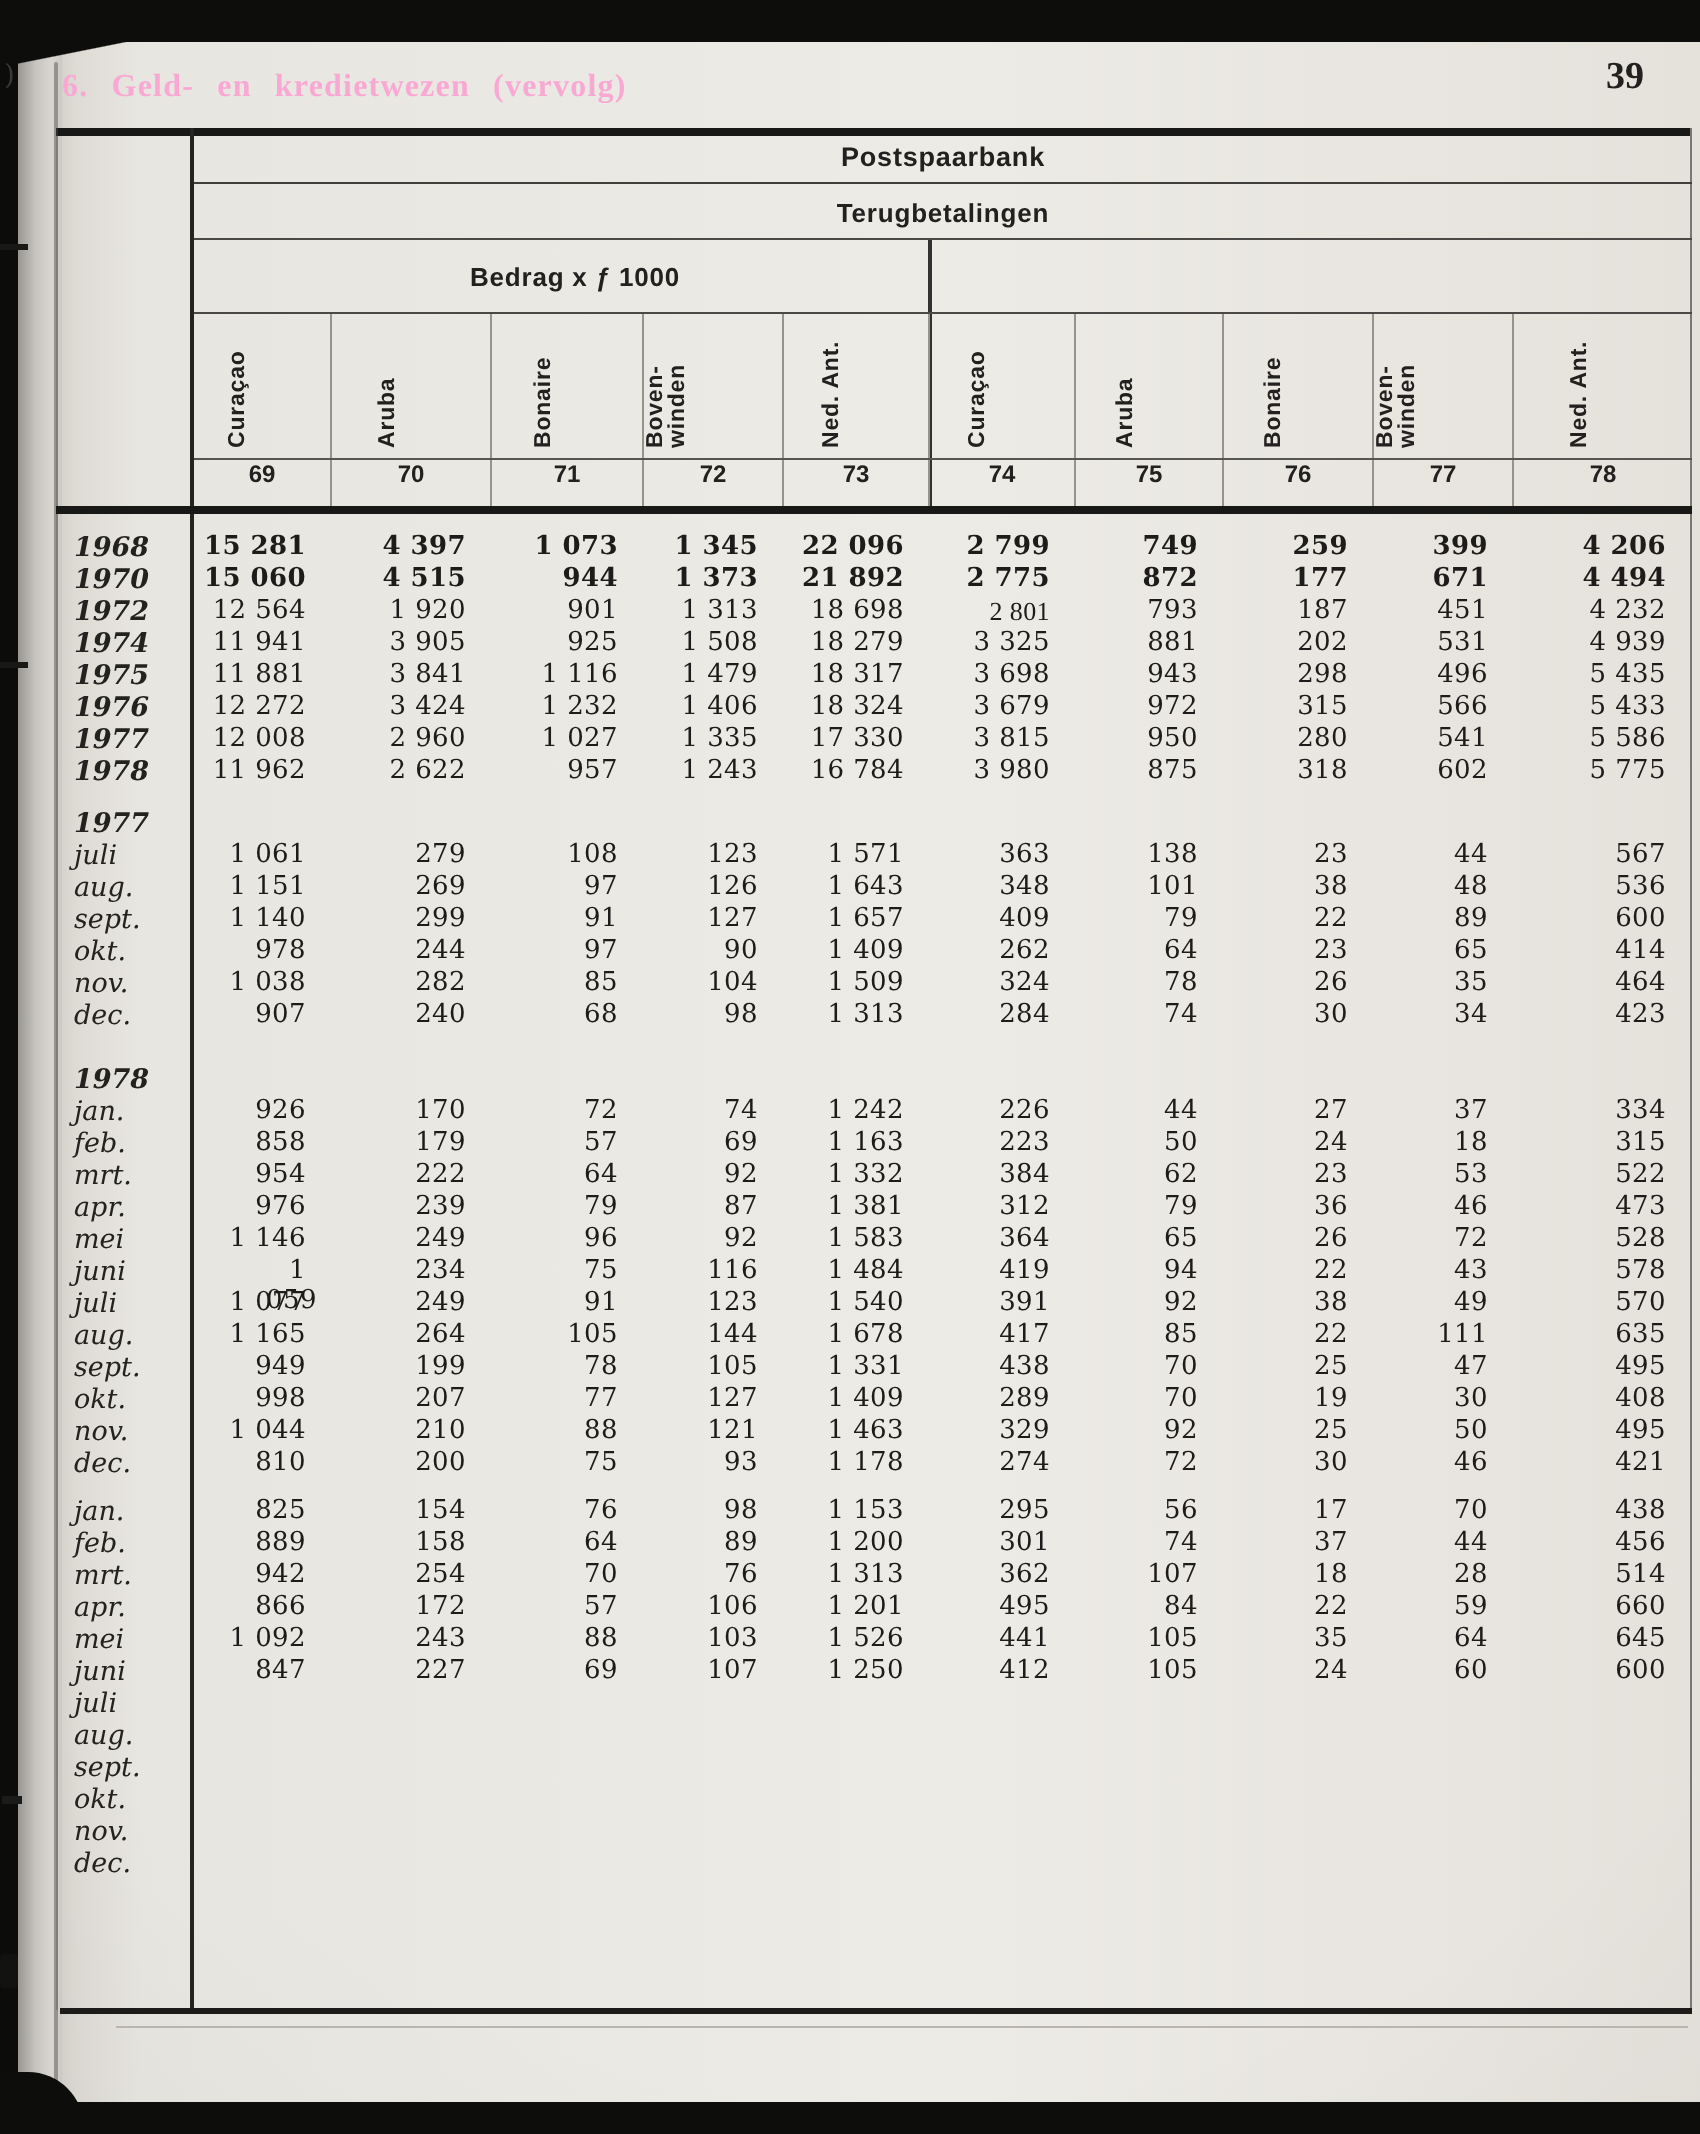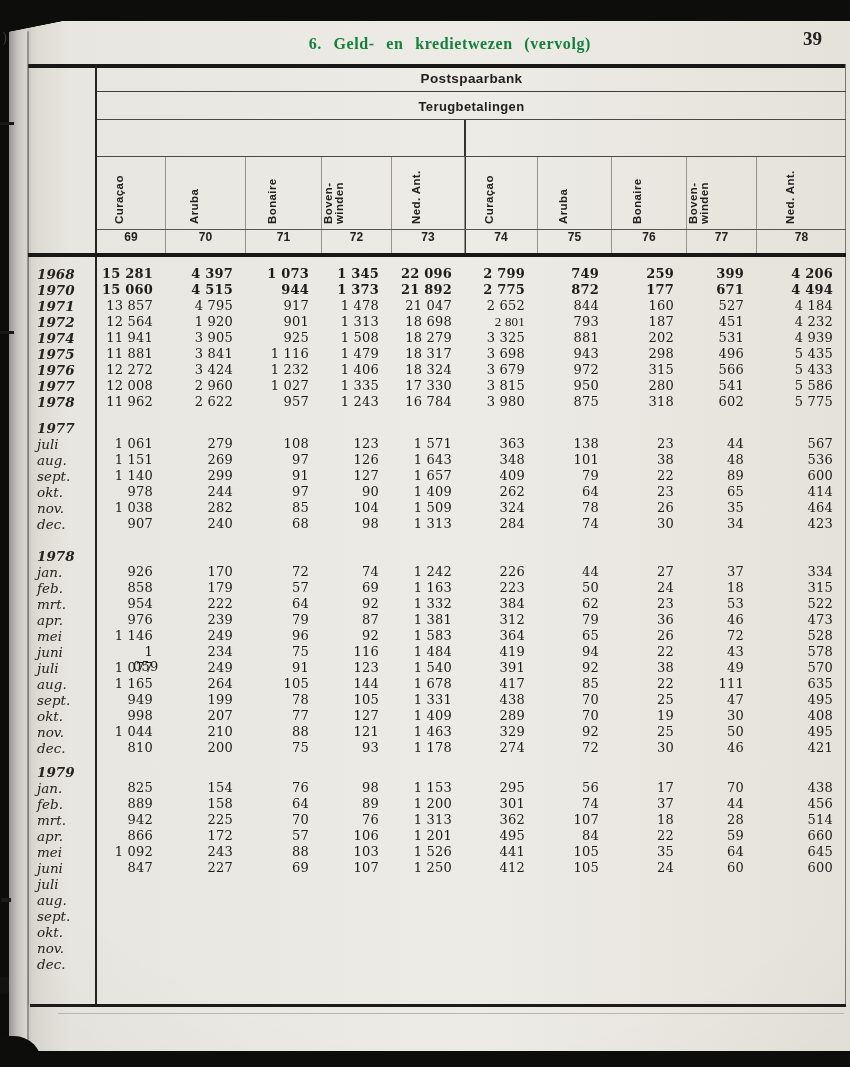--- a/index.html
+++ b/index.html
@@ -25,21 +25,21 @@
   .edge-blob   { position:absolute; left:0; top:977px; width:9px; height:17px; background:#121211; border-radius:2px; }
   .edge-bracket{ position:absolute; left:1px; top:898px; width:10px; height:4px; background:#1b1b19; }
 
   
   .page { position:absolute; left:24px; top:19px; width:826px; height:1033px;
           background:linear-gradient(90deg,#cfccc6 0,#dedbd5 14px,#e8e6e0 46px,#edebe5 55%,#e5e2dc 100%); }
   .vignette { position:absolute; left:24px; top:19px; width:826px; height:1033px; pointer-events:none;
           background:radial-gradient(115% 95% at 52% 42%, rgba(0,0,0,0) 60%, rgba(0,0,0,0.06) 100%); }
 
   .title { position:absolute; left:31px; top:35px; width:560px;
-           font:bold 16px "Liberation Serif",serif; letter-spacing:0.6px; word-spacing:7px; color:#15803d;text-align:right; }
+           font:bold 16px "Liberation Serif",serif; letter-spacing:0.6px; word-spacing:7px; color:#f9a8d4; }
   .pageno { position:absolute; left:803px; top:28px;
             font:bold 19px "Liberation Serif",serif; color:#232120; }
 
   
   .rule-top    { position:absolute; left:28px; top:64px;  width:818px; height:4px; background:#181816; }
   .rule-mid    { position:absolute; left:28px; top:253px; width:818px; height:4px; background:#181816; }
   .rule-bottom { position:absolute; left:30px; top:1004px; width:816px; height:3px; background:#1d1b19; }
   .rule-echo   { position:absolute; left:58px; top:1013px; width:786px; height:1px; background:#b9b6af; }
   .stub-line   { position:absolute; left:95px; top:64px; width:2px; height:941px; background:#26241f; }
   .left-line   { position:absolute; left:28px; top:64px; width:1px; height:941px; background:rgba(90,88,84,0.35); }
@@ -106,20 +106,21 @@
 
   <div class="rule-top"></div>
   <div class="stub-line"></div>
   <div class="left-line"></div>
   <div class="right-line"></div>
   <div class="group-divider"></div>
 
   <div class="hdr-row" id="row-sub">Terugbetalingen</div>
   <div class="hdr-row" id="row-title">Postspaarbank</div>
   <div class="hdr-row" id="row-groups">
+    <div class="gcell g1">Bedrag x ƒ 1000</div>
   </div>
   <div id="vlabels">
       <div class="vcell" style="width: 69px;">
         <span class="vlabel">Curaçao</span>
       </div>
       <div class="vcell" style="width: 80px;">
         <span class="vlabel">Aruba</span>
       </div>
       <div class="vcell" style="width: 76px;">
         <span class="vlabel">Bonaire</span>
@@ -184,33 +185,20 @@
           <div class="dcell" style="width: 76px;">944</div>
           <div class="dcell" style="width: 70px;">1 373</div>
           <div class="dcell" style="width: 73px;">21 892</div>
           <div class="dcell" style="width: 73px;">2 775</div>
           <div class="dcell" style="width: 74px;">872</div>
           <div class="dcell" style="width: 75px;">177</div>
           <div class="dcell" style="width: 70px;">671</div>
           <div class="dcell" style="width: 89px;">4 494</div>
         </div>
         <div class="trow">
-          <div class="stub b">1971</div>
-          <div class="dcell" style="width: 69px;">13 857</div>
-          <div class="dcell" style="width: 80px;">4 795</div>
-          <div class="dcell" style="width: 76px;">917</div>
-          <div class="dcell" style="width: 70px;">1 478</div>
-          <div class="dcell" style="width: 73px;">21 047</div>
-          <div class="dcell" style="width: 73px;">2 652</div>
-          <div class="dcell" style="width: 74px;">844</div>
-          <div class="dcell" style="width: 75px;">160</div>
-          <div class="dcell" style="width: 70px;">527</div>
-          <div class="dcell" style="width: 89px;">4 184</div>
-        </div>
-        <div class="trow">
           <div class="stub b">1972</div>
           <div class="dcell" style="width: 69px;">12 564</div>
           <div class="dcell" style="width: 80px;">1 920</div>
           <div class="dcell" style="width: 76px;">901</div>
           <div class="dcell" style="width: 70px;">1 313</div>
           <div class="dcell" style="width: 73px;">18 698</div>
           <div class="dcell" style="width: 73px; font-family: Liberation Serif, serif;">2 801</div>
           <div class="dcell" style="width: 74px;">793</div>
           <div class="dcell" style="width: 75px;">187</div>
           <div class="dcell" style="width: 70px;">451</div>
@@ -541,33 +529,20 @@
           <div class="dcell" style="width: 73px;">1 178</div>
           <div class="dcell" style="width: 73px;">274</div>
           <div class="dcell" style="width: 74px;">72</div>
           <div class="dcell" style="width: 75px;">30</div>
           <div class="dcell" style="width: 70px;">46</div>
           <div class="dcell" style="width: 89px;">421</div>
         </div>
       </div>
       <div class="tsection s3">
         <div class="trow">
-          <div class="stub b">1979</div>
-          <div class="dcell" style="width: 69px;"></div>
-          <div class="dcell" style="width: 80px;"></div>
-          <div class="dcell" style="width: 76px;"></div>
-          <div class="dcell" style="width: 70px;"></div>
-          <div class="dcell" style="width: 73px;"></div>
-          <div class="dcell" style="width: 73px;"></div>
-          <div class="dcell" style="width: 74px;"></div>
-          <div class="dcell" style="width: 75px;"></div>
-          <div class="dcell" style="width: 70px;"></div>
-          <div class="dcell" style="width: 89px;"></div>
-        </div>
-        <div class="trow">
           <div class="stub">jan.</div>
           <div class="dcell" style="width: 69px;">825</div>
           <div class="dcell" style="width: 80px;">154</div>
           <div class="dcell" style="width: 76px;">76</div>
           <div class="dcell" style="width: 70px;">98</div>
           <div class="dcell" style="width: 73px;">1 153</div>
           <div class="dcell" style="width: 73px;">295</div>
           <div class="dcell" style="width: 74px;">56</div>
           <div class="dcell" style="width: 75px;">17</div>
           <div class="dcell" style="width: 70px;">70</div>
@@ -582,21 +557,21 @@
           <div class="dcell" style="width: 73px;">1 200</div>
           <div class="dcell" style="width: 73px;">301</div>
           <div class="dcell" style="width: 74px;">74</div>
           <div class="dcell" style="width: 75px;">37</div>
           <div class="dcell" style="width: 70px;">44</div>
           <div class="dcell" style="width: 89px;">456</div>
         </div>
         <div class="trow">
           <div class="stub">mrt.</div>
           <div class="dcell" style="width: 69px;">942</div>
-          <div class="dcell" style="width: 80px;">225</div>
+          <div class="dcell" style="width: 80px;">254</div>
           <div class="dcell" style="width: 76px;">70</div>
           <div class="dcell" style="width: 70px;">76</div>
           <div class="dcell" style="width: 73px;">1 313</div>
           <div class="dcell" style="width: 73px;">362</div>
           <div class="dcell" style="width: 74px;">107</div>
           <div class="dcell" style="width: 75px;">18</div>
           <div class="dcell" style="width: 70px;">28</div>
           <div class="dcell" style="width: 89px;">514</div>
         </div>
         <div class="trow">

